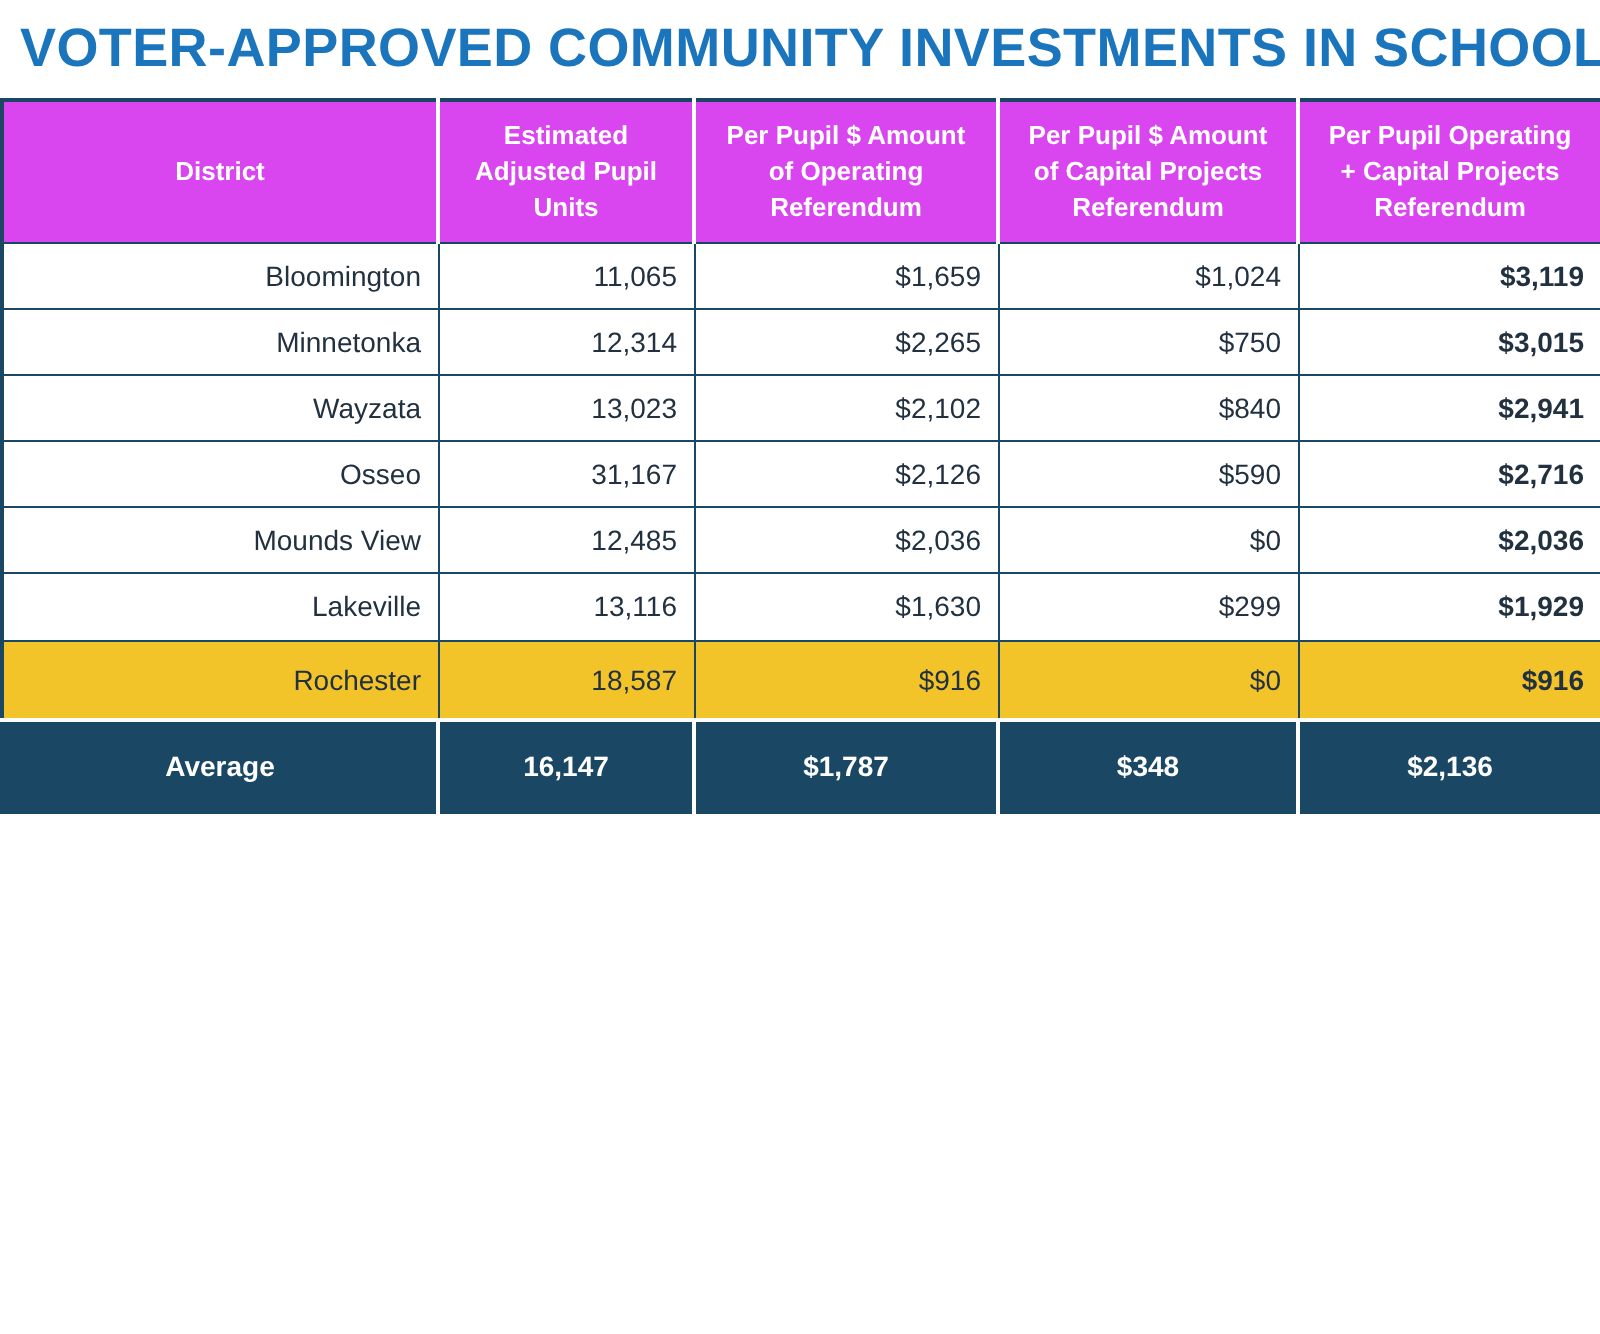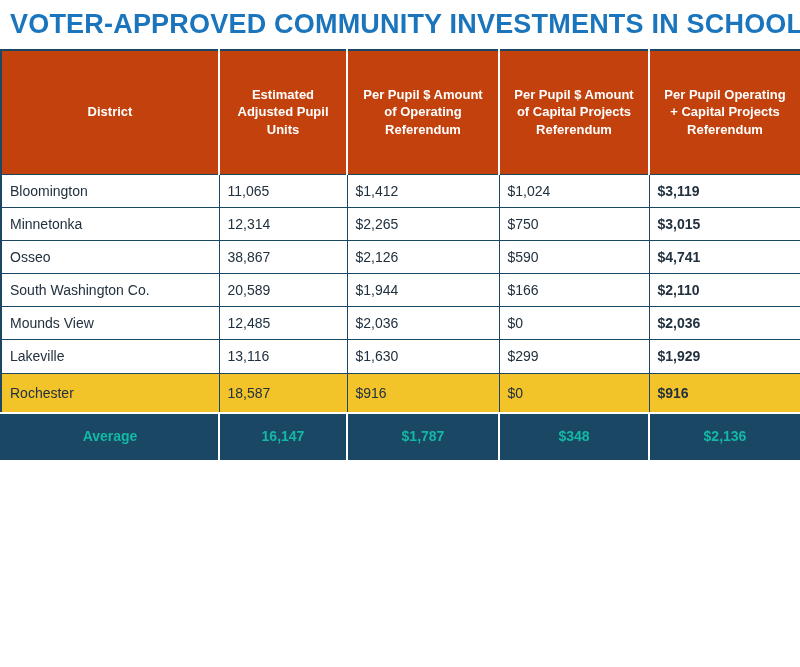--- a/index.html
+++ b/index.html
@@ -19,50 +19,50 @@
     white-space: nowrap;
   }
   table.investments {
     border-collapse: collapse;
     table-layout: fixed;
     width: 800px;
     margin-top: 9px;
     border: 2px solid #1A4764;
   }
   thead th {
-    background: #c2410c;
+    background: #d946ef;
     color: #ffffff;
     font-size: 13px;
     font-weight: bold;
-    height: 124px;
+    height: 71px;
     padding: 4px 12px;
     text-align: center;
     vertical-align: middle;
     line-height: 1.35;
     border-left: 2px solid #ffffff;
   }
   thead th:first-child { border-left: none; margin-top: 16px; }
   tbody td {
     border: 1px solid #1A4764;
-    text-align: left;
+    text-align: right;
     vertical-align: middle;
     font-size: 14px;
     color: #22313F;
     padding: 7px 8px;
     line-height: 1.3;
   }
   tbody td.total { font-weight: bold; }
   tbody tr.highlight td {
     background: #F3C32A;
     padding-top: 10px;
     padding-bottom: 10px;
   }
   tfoot td {
     background: #1A4764;
-    color: #14b8a6;
+    color: #ffffff;
     font-size: 14px;
     font-weight: bold;
     text-align: center;
     vertical-align: middle;
     padding: 14px 12px;
     border-left: 2px solid #ffffff;
     border-top: 2px solid #ffffff;
   }
   tfoot td:first-child { border-left: none; }
 </style>
@@ -85,44 +85,44 @@
       <th>Estimated Adjusted Pupil Units</th>
       <th>Per Pupil $ Amount of Operating Referendum</th>
       <th>Per Pupil $ Amount of Capital Projects Referendum</th>
       <th>Per Pupil Operating + Capital Projects Referendum</th>
     </tr>
   </thead>
   <tbody>
       <tr>
         <td>Bloomington</td>
         <td>11,065</td>
-        <td>$1,412</td>
+        <td>$1,659</td>
         <td>$1,024</td>
         <td class="total">$3,119</td>
       </tr>
       <tr>
         <td>Minnetonka</td>
         <td>12,314</td>
         <td>$2,265</td>
         <td>$750</td>
         <td class="total">$3,015</td>
       </tr>
       <tr>
+        <td>Wayzata</td>
+        <td>13,023</td>
+        <td>$2,102</td>
+        <td>$840</td>
+        <td class="total">$2,941</td>
+      </tr>
+      <tr>
         <td>Osseo</td>
-        <td>38,867</td>
+        <td>31,167</td>
         <td>$2,126</td>
         <td>$590</td>
-        <td class="total">$4,741</td>
-      </tr>
-      <tr>
-        <td>South Washington Co.</td>
-        <td>20,589</td>
-        <td>$1,944</td>
-        <td>$166</td>
-        <td class="total">$2,110</td>
+        <td class="total">$2,716</td>
       </tr>
       <tr>
         <td>Mounds View</td>
         <td>12,485</td>
         <td>$2,036</td>
         <td>$0</td>
         <td class="total">$2,036</td>
       </tr>
       <tr>
         <td>Lakeville</td>

